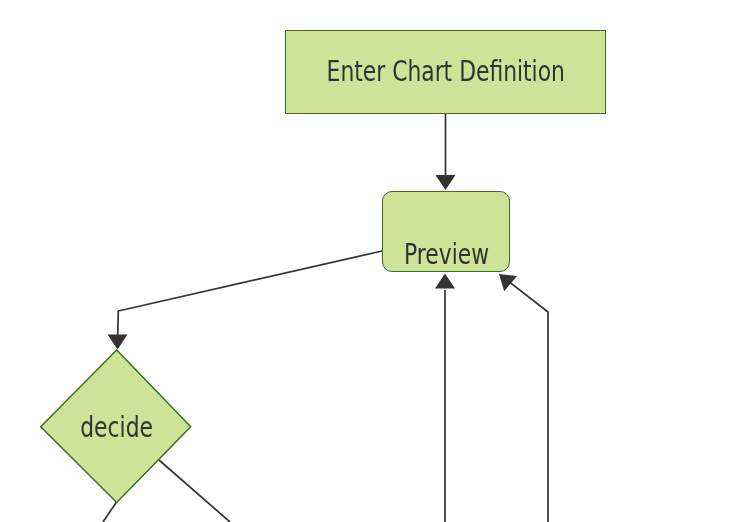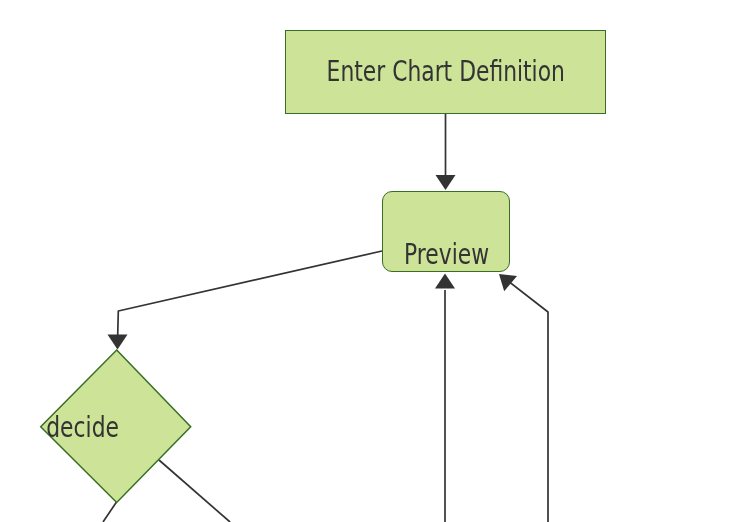--- a/index.html
+++ b/index.html
@@ -48,21 +48,21 @@
     align-items: flex-end;
   }
   .diamond-label {
     position: absolute;
     left: 36px;
     top: 405px;
     width: 161px;
     height: 44px;
     display: flex;
     align-items: center;
-    justify-content: flex-start;
+    justify-content: center;
     color: #333333;
     font-size: 28px;
   }
   .label {
     display: inline-block;
     transform: scaleX(0.78);
     transform-origin: center center;
     white-space: nowrap;
   }
 </style>

